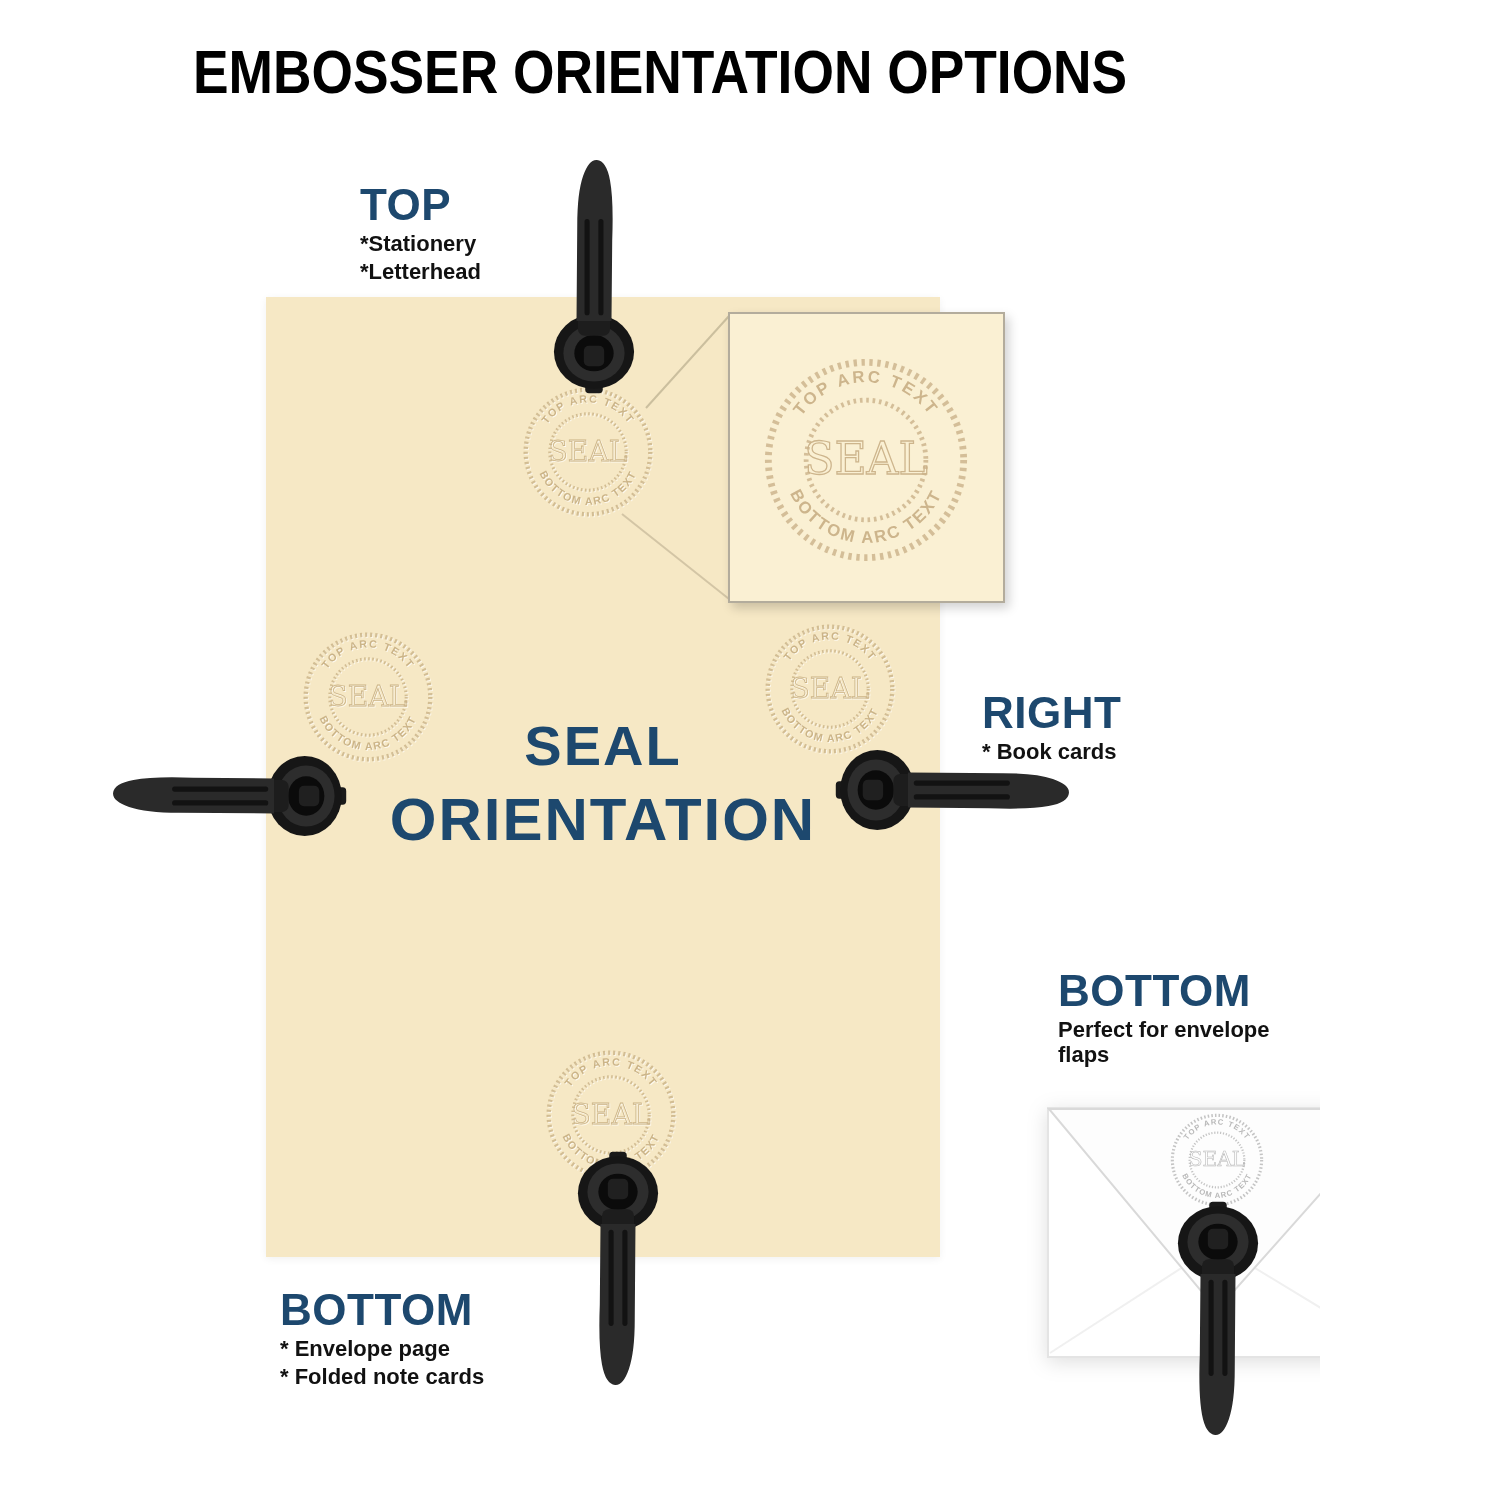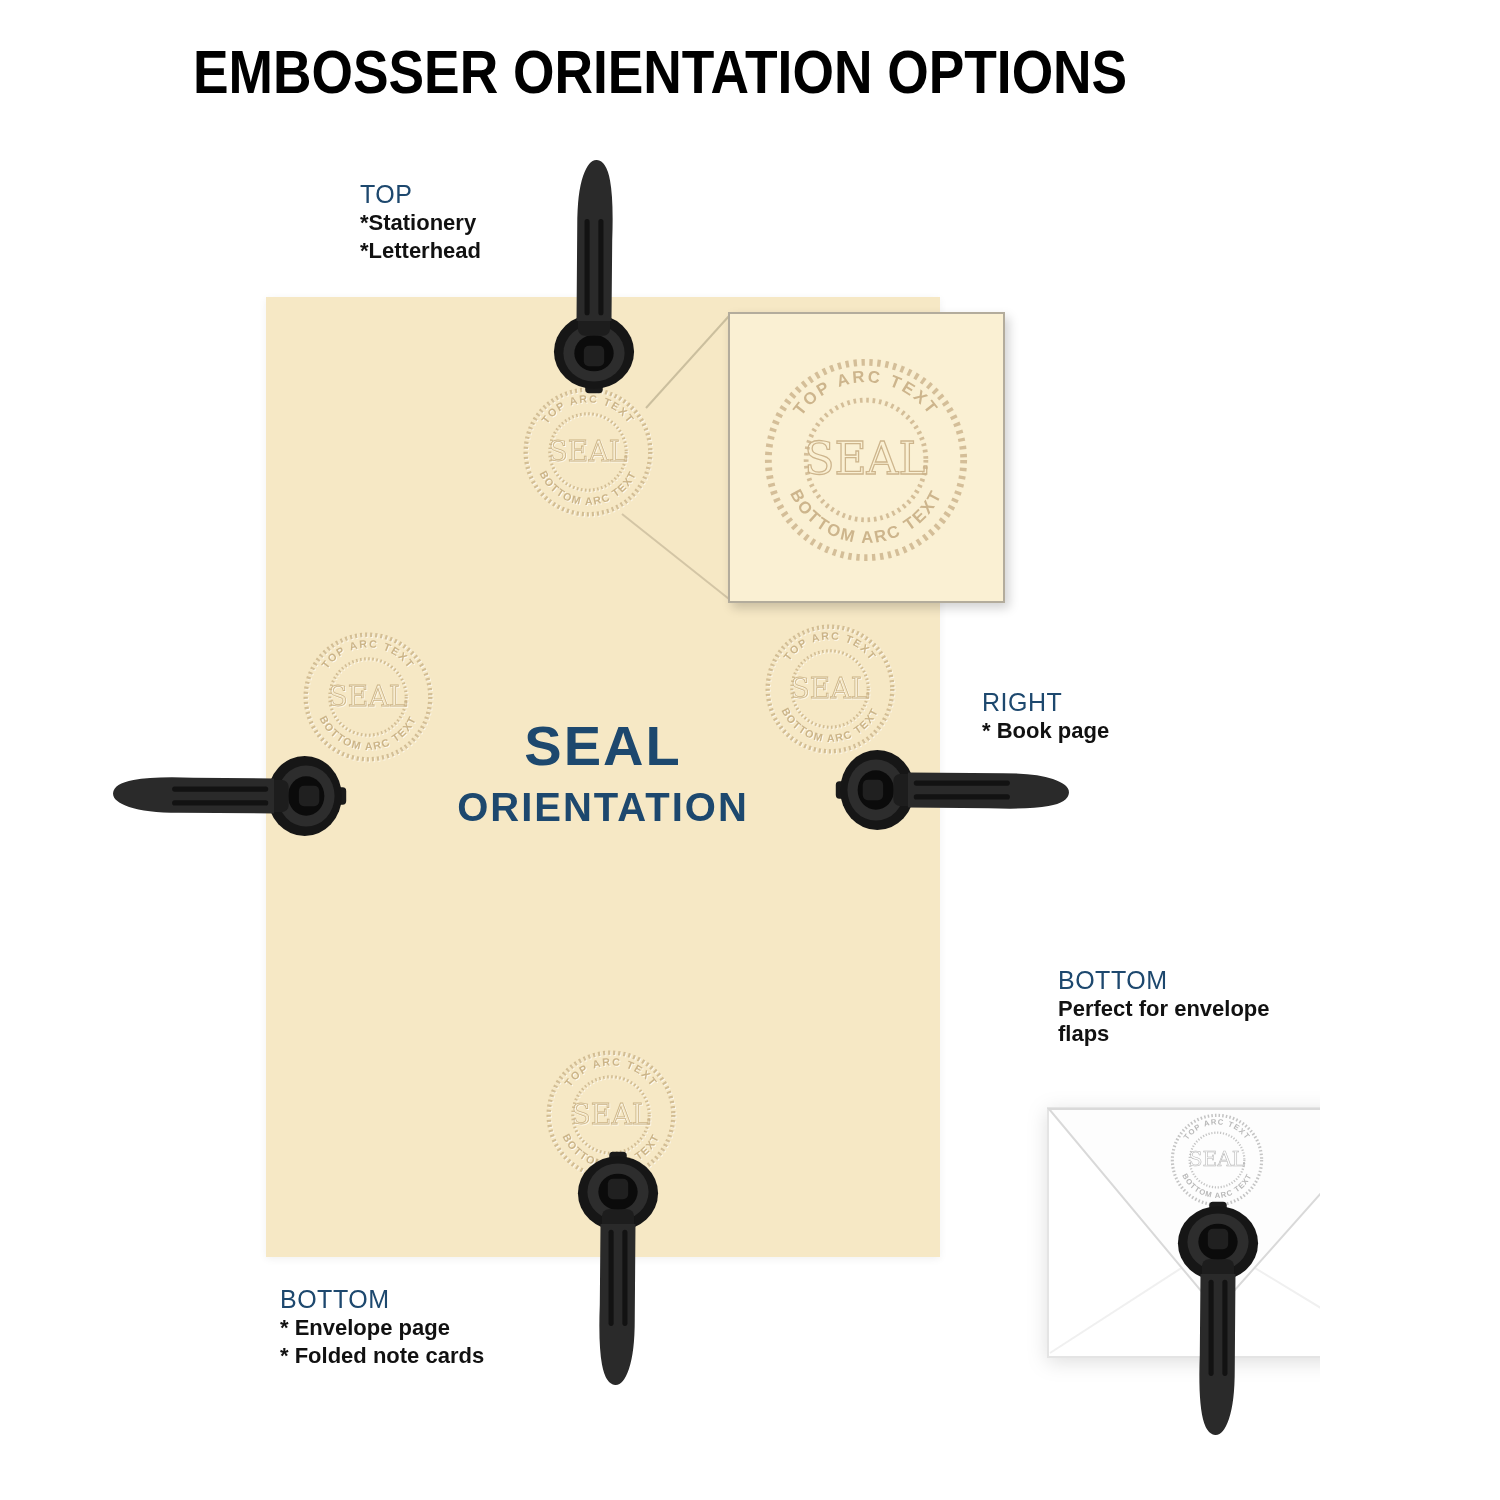--- a/index.html
+++ b/index.html
@@ -8,24 +8,24 @@
   .title{position:absolute;top:36px;left:0;width:100%;text-align:center;
          font-size:62px;font-weight:800;color:#000;letter-spacing:0;}
   .title span{display:inline-block;transform:scaleX(.86);transform-origin:center;white-space:nowrap;}
 
   .paper{position:absolute;left:266px;top:297px;width:674px;height:960px;
          background:var(--paper,#f6e8c5);box-shadow:0 2px 8px rgba(0,0,0,.06);}
 
   .center-label{position:absolute;left:266px;top:710px;width:674px;text-align:center;
                 color:var(--navy,#1d486e);font-weight:800;line-height:1.28;}
   .center-label .l1{font-size:56px;letter-spacing:2px;}
-  .center-label .l2{font-size:40px;letter-spacing:2px;}
+  .center-label .l2{font-size:60px;letter-spacing:2px;}
 
   .pos-label{position:absolute;line-height:1.12;}
-  .pos-label .hd{color:var(--navy,#1d486e);font-weight:400;font-size:25px;letter-spacing:.5px;}
+  .pos-label .hd{color:var(--navy,#1d486e);font-weight:700;font-size:44px;letter-spacing:.5px;}
   .pos-label .nt{color:var(--text_black,#111);font-weight:700;font-size:22px;margin-top:3px;}
 
   .seal-svg{position:absolute;overflow:visible;}
   .seal-on-paper{filter:drop-shadow(1px 1px 0 rgba(255,255,255,.75));}
 
   .inset-box{position:absolute;left:728px;top:312px;width:277px;height:291px;
              background:var(--inset_box,#faf0d3);border:2px solid #b3ac9c;box-sizing:border-box;
              box-shadow:4px 5px 10px rgba(0,0,0,.18);}
 
   .cone{position:absolute;left:0;top:0;pointer-events:none;}
@@ -125,21 +125,21 @@
 
   <div class="pos-label" style="left:360px;top:180px">
     <div class="hd">TOP</div>
     <div class="nt">*Stationery</div>
     <div class="nt">*Letterhead</div>
   </div>
 
 
   <div class="pos-label" style="left:982px;top:688px">
     <div class="hd">RIGHT</div>
-    <div class="nt">* Book page</div>
+    <div class="nt">* Book cards</div>
   </div>
 
   <div class="pos-label" style="left:280px;top:1285px">
     <div class="hd">BOTTOM</div>
     <div class="nt">* Envelope page</div>
     <div class="nt">* Folded note cards</div>
   </div>
 
   <div class="pos-label" style="left:1058px;top:966px">
     <div class="hd">BOTTOM</div>

